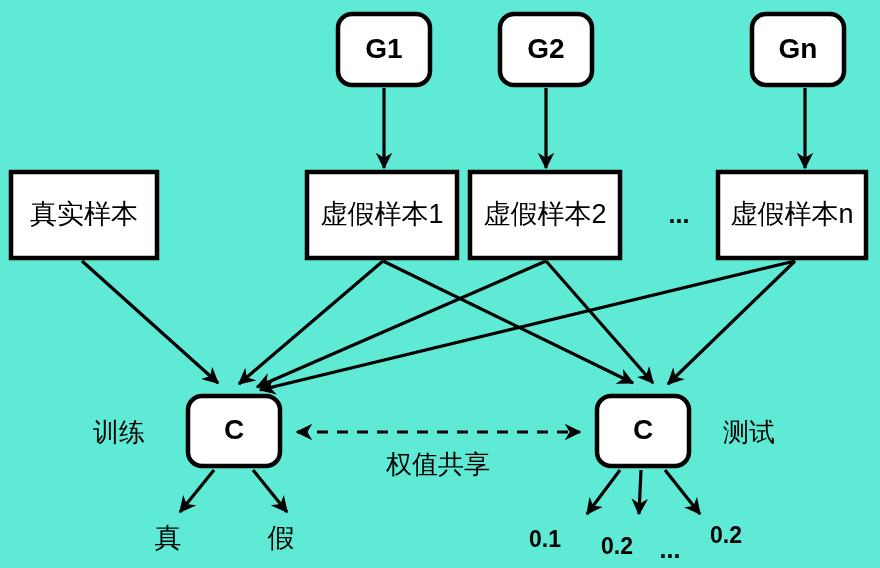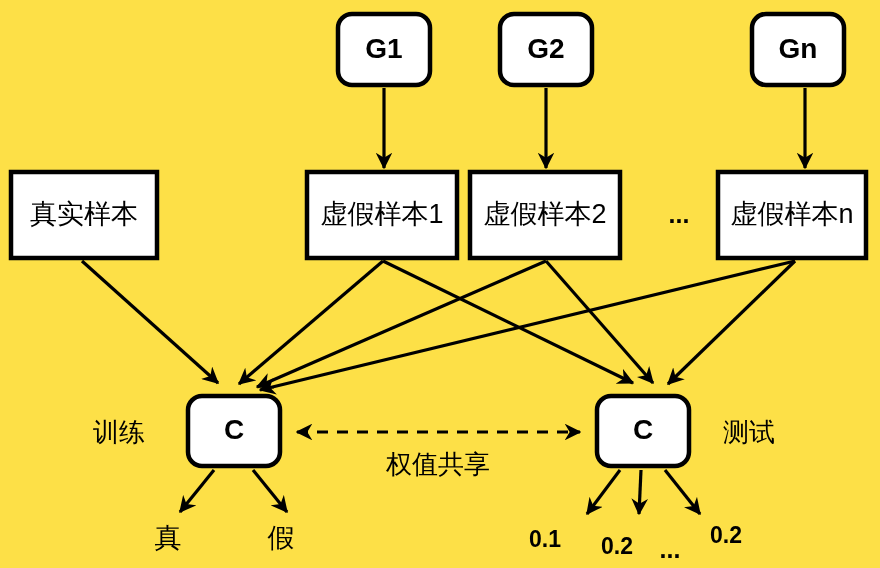--- a/index.html
+++ b/index.html
@@ -10,21 +10,21 @@
   body {
     width: 880px;
     height: 568px;
     font-family: "Liberation Sans", "DejaVu Sans", sans-serif;
     overflow: hidden;
   }
   #diagram-root {
     position: relative;
     width: 880px;
     height: 568px;
-    background: #fde047;
+    background: #5eead4;
   }
   svg.diagram {
     position: absolute;
     top: 0;
     left: 0;
     width: 880px;
     height: 568px;
   }
   .node-rect {
     fill: #ffffff;

